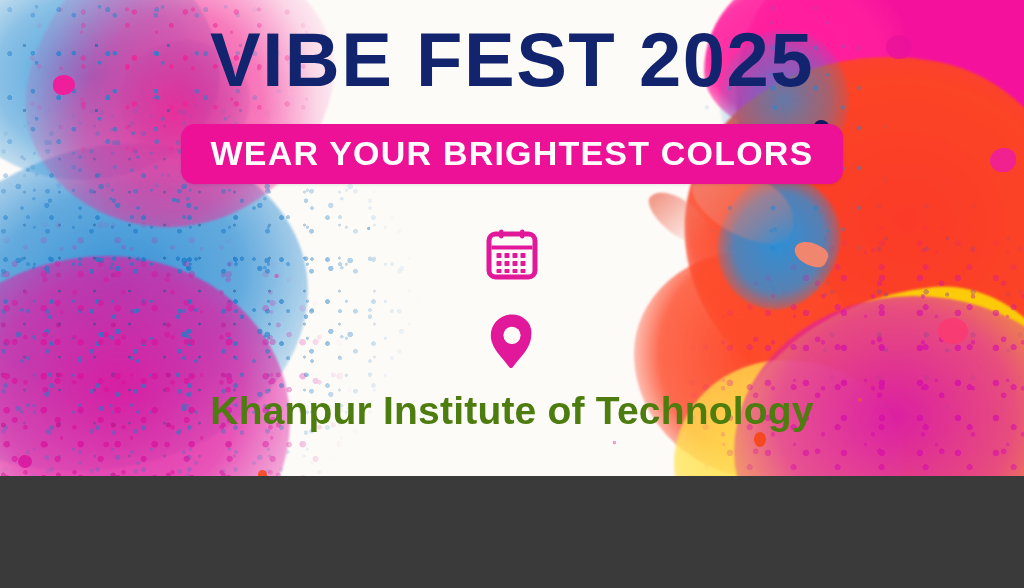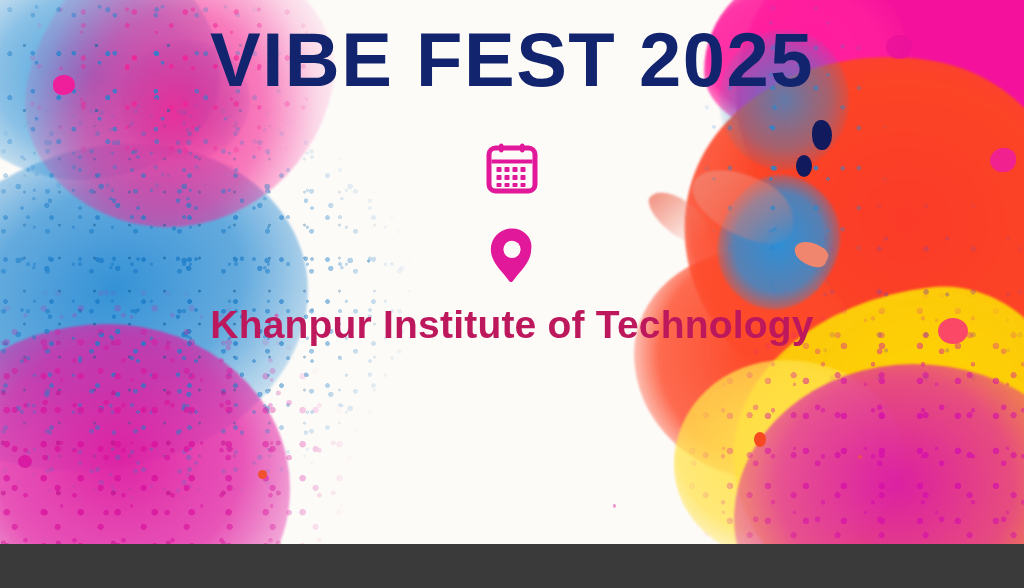--- a/index.html
+++ b/index.html
@@ -4,21 +4,21 @@
 <title>Vibe Fest 2025 Poster</title>
 <style>
   html, body {
     margin: 0;
     padding: 0;
     background: #3a3a3a;
   }
   #poster {
     position: relative;
     width: 1024px;
-    height: 544px;
+    height: 476px;
     overflow: hidden;
     background: #fdfbf8;
     font-family: "Liberation Sans", "DejaVu Sans", sans-serif;
   }
 
   
   .bg-layer {
     position: absolute;
     inset: 0;
     pointer-events: none;
@@ -318,21 +318,21 @@
     width: 46px;
     height: 60px;
     display: block;
   }
 
   .venue {
     margin-top: 18px;
     font-size: 39px;
     font-weight: bold;
     letter-spacing: 0.2px;
-    color: #be185d;
+    color: #4d7c0f;
     line-height: 1;
     white-space: nowrap;
   }
 </style>
 </head>
 <body>
 
 <div id="poster">
 
   <div class="bg-layer">
@@ -371,20 +371,21 @@
     <div class="blob blob-7"></div>
     <div class="blob blob-8"></div>
     <div class="blob blob-9"></div>
     <div class="blob blob-10"></div>
   </div>
 
   <div class="content">
 
     <div class="title">VIBE FEST 2025</div>
 
+    <div class="pill">WEAR YOUR BRIGHTEST COLORS</div>
 
     <svg class="icon-cal" viewBox="0 0 52 52" aria-hidden="true">
 
       <rect x="13" y="1.5" width="4.5" height="9" rx="2.2" fill="#e2189b"></rect>
       <rect x="34" y="1.5" width="4.5" height="9" rx="2.2" fill="#e2189b"></rect>
 
       <rect x="3" y="6" width="46" height="43" rx="6.5" fill="none" stroke="#e2189b" stroke-width="5"></rect>
 
       <line x1="5.5" y1="19.5" x2="46.5" y2="19.5" stroke="#e2189b" stroke-width="4"></line>
 

